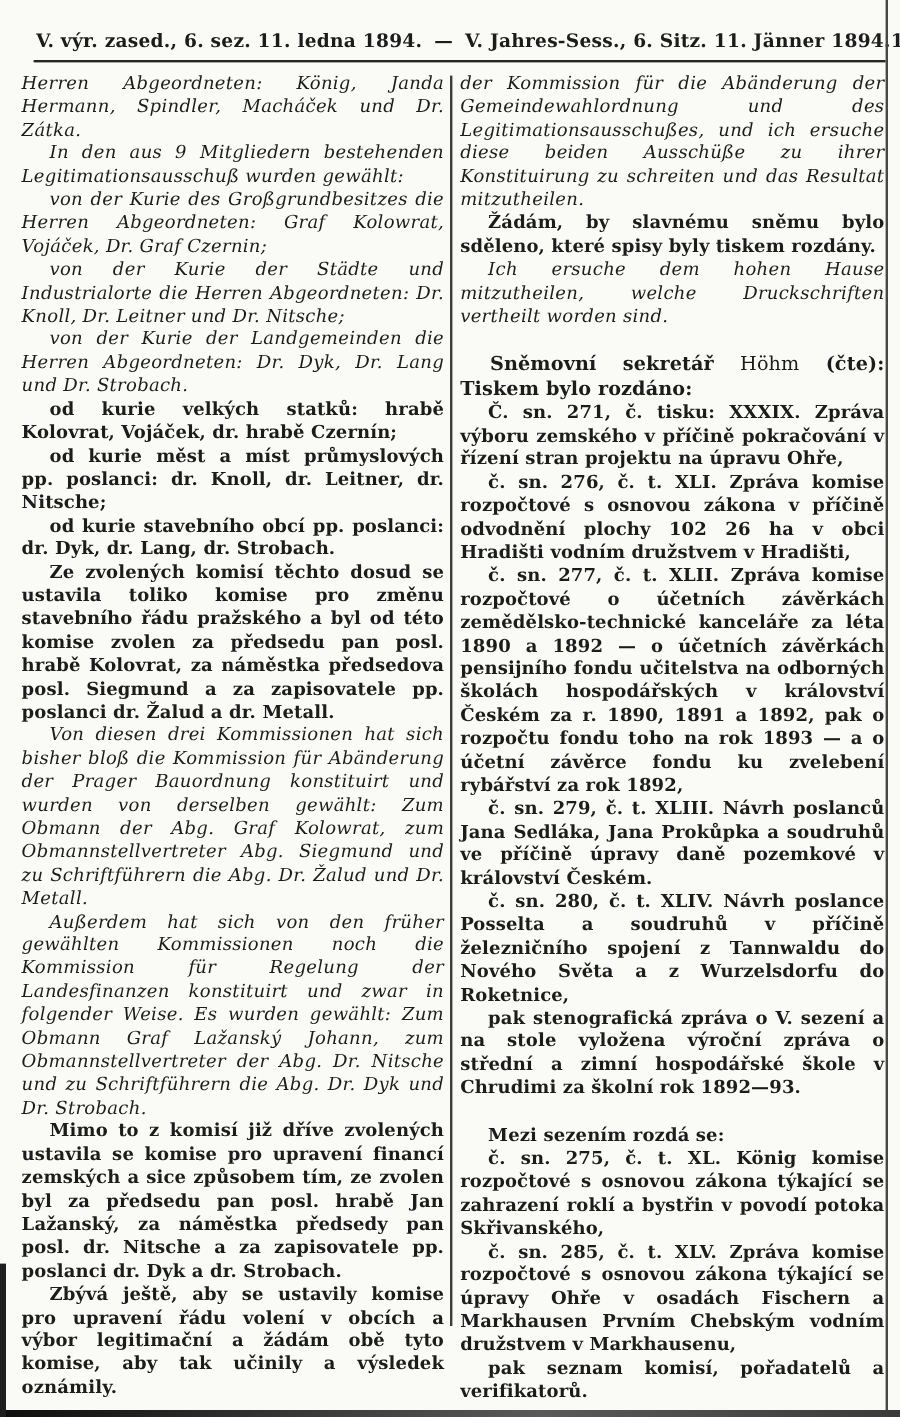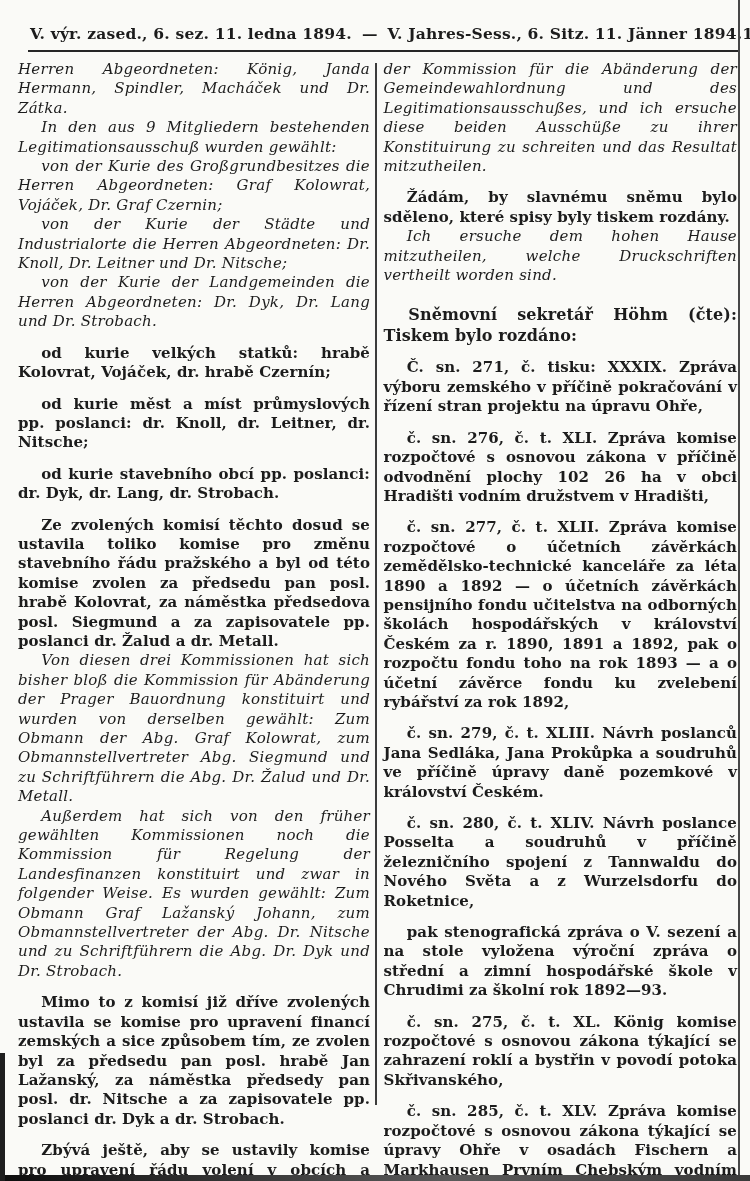--- a/index.html
+++ b/index.html
@@ -39,25 +39,25 @@
   .col-right{flex:1;padding-left:7px;}
   p.para{
     margin:0;
     text-indent:1.55em;
     text-align:justify;
     font-size:15px;
     line-height:19.4px;
     letter-spacing:.1px;
   }
   p.para.fraktur{font-weight:400;letter-spacing:.25px;font-style:italic;}
-  p.para.antiqua{font-weight:700;margin-top:12px;}
+  p.para.antiqua{font-weight:700;}
   p.para.noindent{text-indent:0;}
   p.para.gap{margin-top:20px;}
   p.para.lead{font-size:16px;line-height:20.5px;}
-  .b{font-weight:700;}
+  .b{font-weight:400;}
   
   .edge-right{
     position:absolute;top:0;bottom:0;right:10px;width:2px;
     background:#474747;
   }
   .edge-bottom{
     position:absolute;left:0;right:0;bottom:0;height:6px;
     background:linear-gradient(to right,#0d0d0d,#5a5a5a 60%,#3a3a3a);
   }
   .edge-left-low{
@@ -100,20 +100,21 @@
         <p class="para fraktur noindent"><span>der Kommission für die Abänderung der Gemeindewahlordnung und des Legitimationsausschußes, und ich ersuche diese beiden Ausschüße zu ihrer Konstituirung zu schreiten und das Resultat mitzutheilen.</span></p>
         <p class="para antiqua"><span>Žádám, by slavnému sněmu bylo sděleno, které spisy byly tiskem rozdány.</span></p>
         <p class="para fraktur"><span>Ich ersuche dem hohen Hause mitzutheilen, welche Druckschriften vertheilt worden sind.</span></p>
         <p class="para antiqua gap lead"><span>Sněmovní sekretář </span><span class="b">Höhm</span><span> (čte): Tiskem bylo rozdáno:</span></p>
         <p class="para antiqua"><span>Č. sn. 271, č. tisku: XXXIX. Zpráva výboru zemského v příčině pokračování v řízení stran projektu na úpravu Ohře,</span></p>
         <p class="para antiqua"><span>č. sn. 276, č. t. XLI. Zpráva komise rozpočtové s osnovou zákona v příčině odvodnění plochy 102 26 ha v obci Hradišti vodním družstvem v Hradišti,</span></p>
         <p class="para antiqua"><span>č. sn. 277, č. t. XLII. Zpráva komise rozpočtové o účetních závěrkách zemědělsko-technické kanceláře za léta 1890 a 1892 — o účetních závěrkách pensijního fondu učitelstva na odborných školách hospodářských v království Českém za r. 1890, 1891 a 1892, pak o rozpočtu fondu toho na rok 1893 — a o účetní závěrce fondu ku zvelebení rybářství za rok 1892,</span></p>
         <p class="para antiqua"><span>č. sn. 279, č. t. XLIII. Návrh poslanců Jana Sedláka, Jana Prokůpka a soudruhů ve příčině úpravy daně pozemkové v království Českém.</span></p>
         <p class="para antiqua"><span>č. sn. 280, č. t. XLIV. Návrh poslance Posselta a soudruhů v příčině železničního spojení z Tannwaldu do Nového Světa a z Wurzelsdorfu do Roketnice,</span></p>
         <p class="para antiqua"><span>pak stenografická zpráva o V. sezení a na stole vyložena výroční zpráva o střední a zimní hospodářské škole v Chrudimi za školní rok 1892—93.</span></p>
+        <p class="para antiqua gap"><span>Mezi sezením rozdá se:</span></p>
         <p class="para antiqua"><span>č. sn. 275, č. t. XL. König komise rozpočtové s osnovou zákona týkající se zahrazení roklí a bystřin v povodí potoka Skřivanského,</span></p>
         <p class="para antiqua"><span>č. sn. 285, č. t. XLV. Zpráva komise rozpočtové s osnovou zákona týkající se úpravy Ohře v osadách Fischern a Markhausen Prvním Chebským vodním družstvem v Markhausenu,</span></p>
         <p class="para antiqua"><span>pak seznam komisí, pořadatelů a verifikatorů.</span></p>
       </div>
   </div>
 
   <div class="edge-right"></div>
   <div class="edge-bottom"></div>
   <div class="edge-left-low"></div>
 

